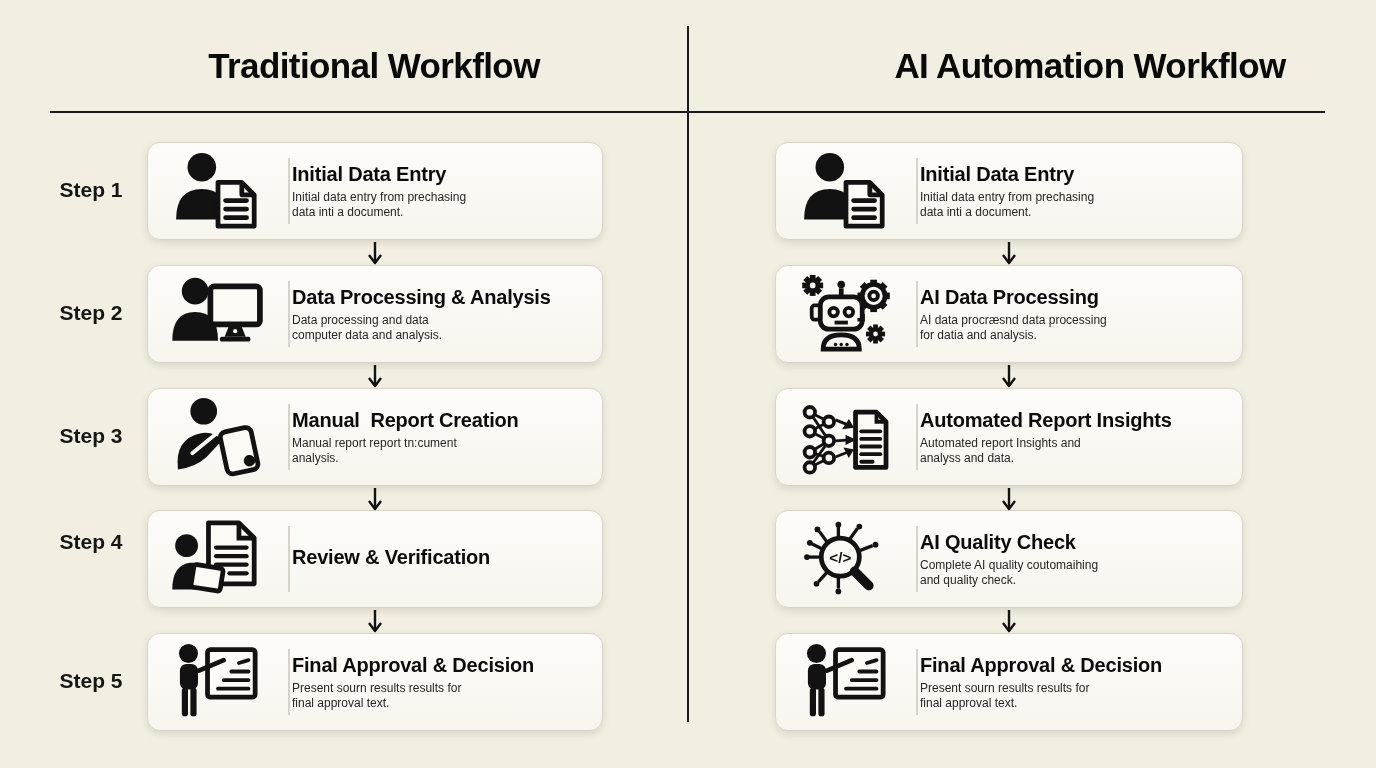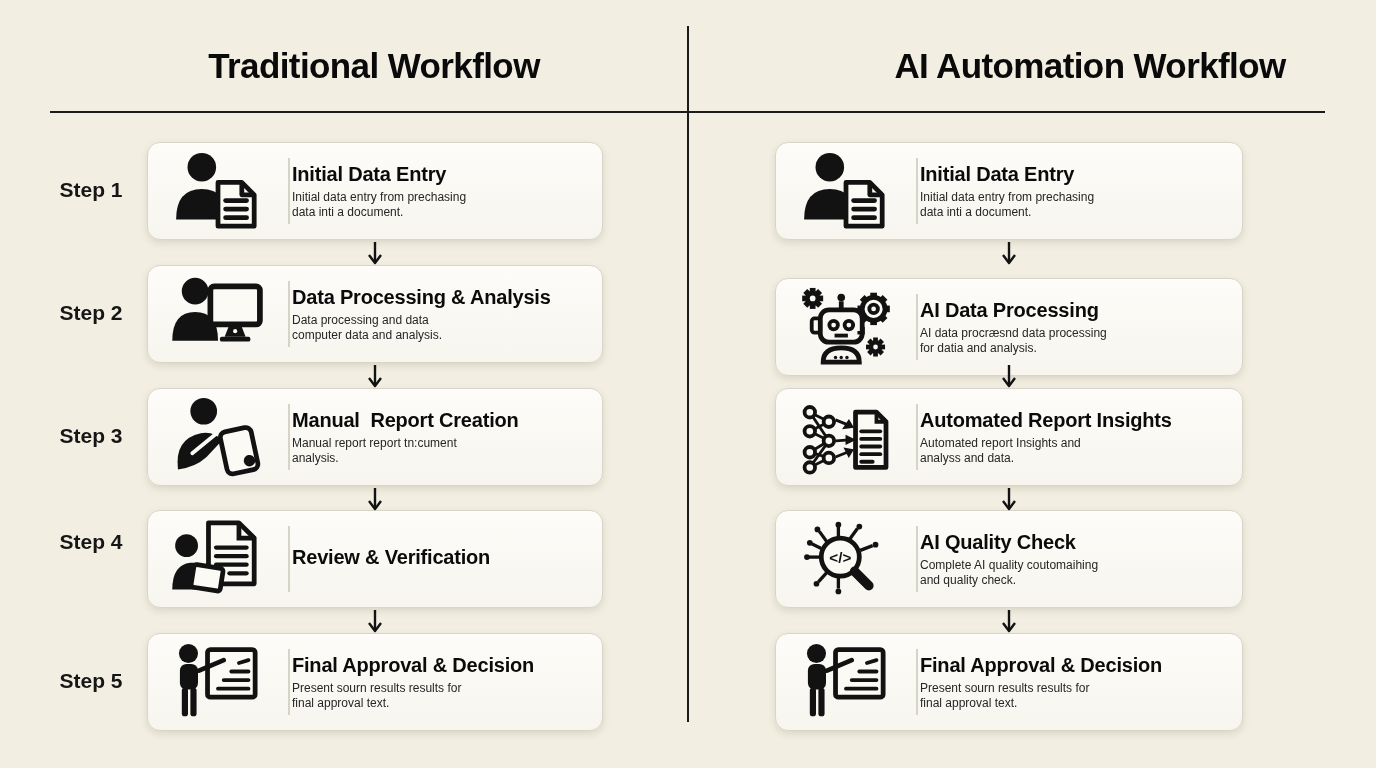--- a/index.html
+++ b/index.html
@@ -172,21 +172,21 @@
     </g>
   </svg>
     </div>
   <div class="vrule"></div>
   <div class="card-text">
     <div class="card-title">Initial Data Entry</div>
     <div class="card-desc">Initial data entry from prechasing
 data inti a document.</div>
   </div>
 </div>
-<div class="card card-right" style="top:278px">
+<div class="card card-right" style="top:265px">
   <div class="icon-slot">
       <svg viewBox="0 0 96 84" xmlns="http://www.w3.org/2000/svg">
     <g transform="translate(13,12)">
       <g fill="#121212">
         <rect x="-3" y="-11" width="6" height="22"></rect>
         <rect x="-3" y="-11" width="6" height="22" transform="rotate(45)"></rect>
         <rect x="-3" y="-11" width="6" height="22" transform="rotate(90)"></rect>
         <rect x="-3" y="-11" width="6" height="22" transform="rotate(135)"></rect>
       </g>
       <circle r="8" fill="#121212"></circle>

